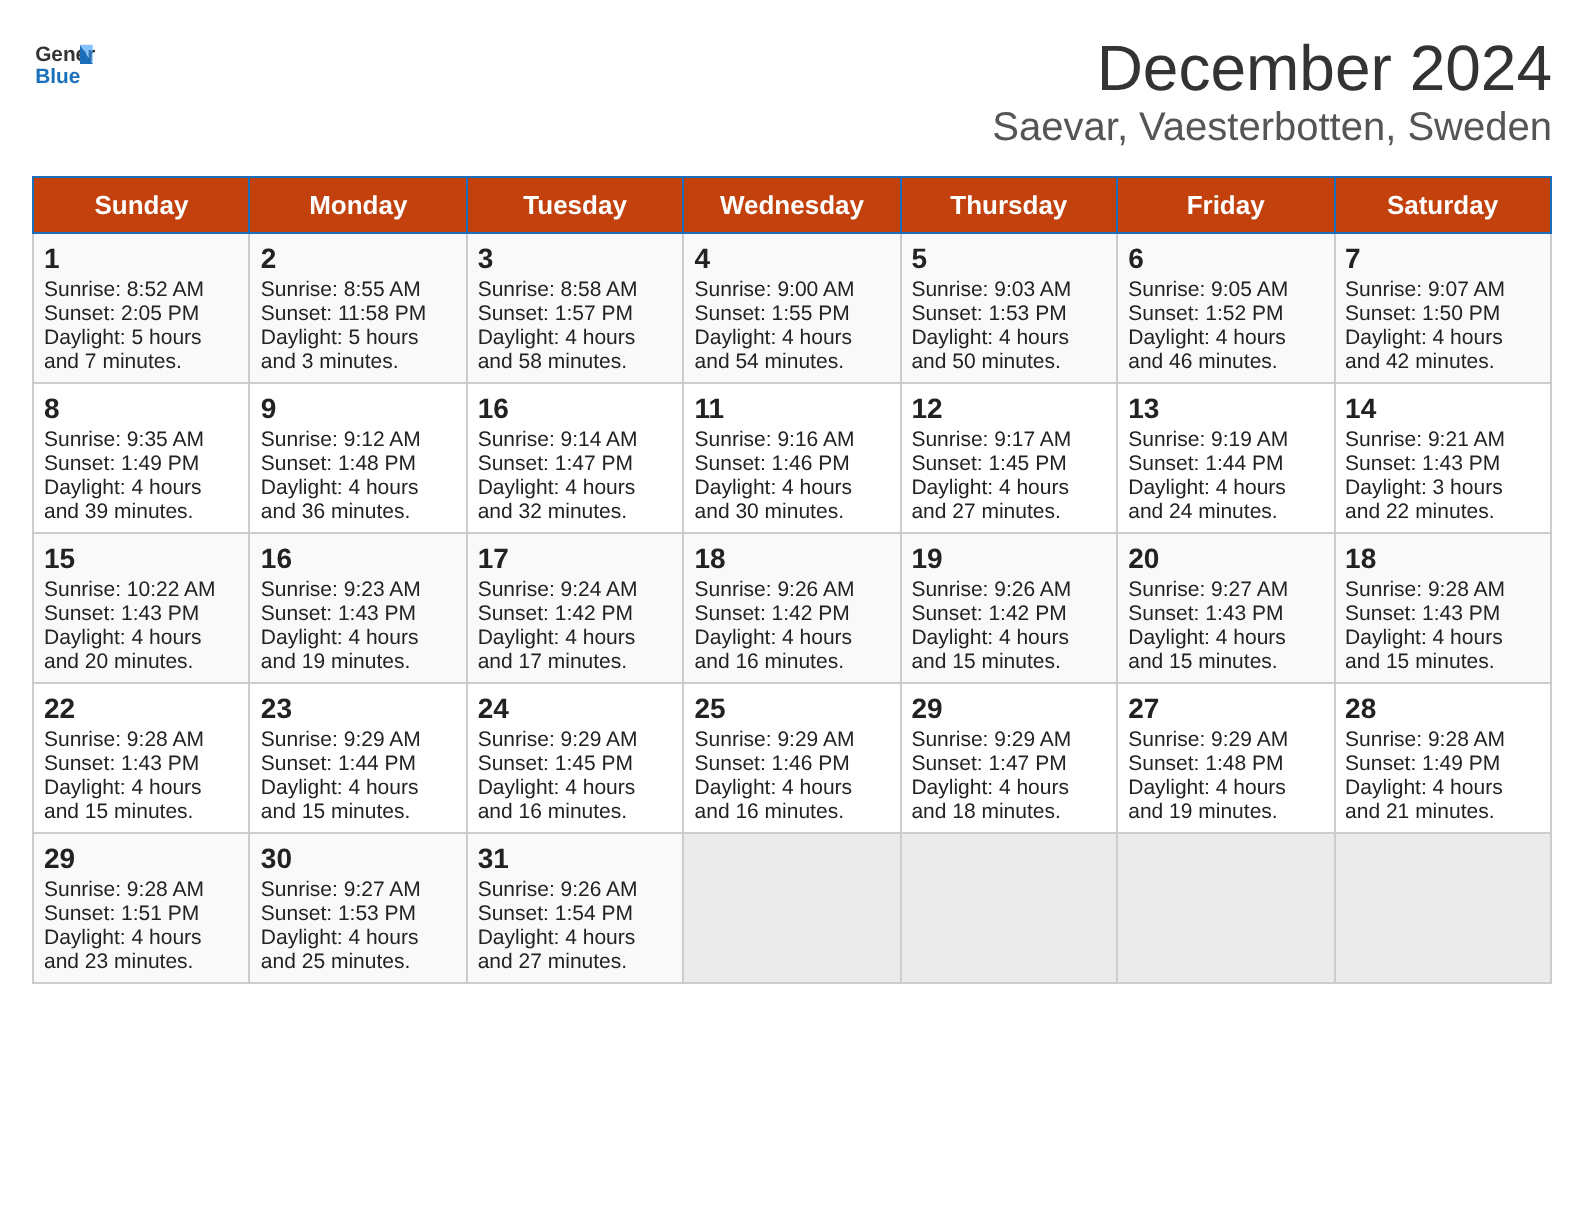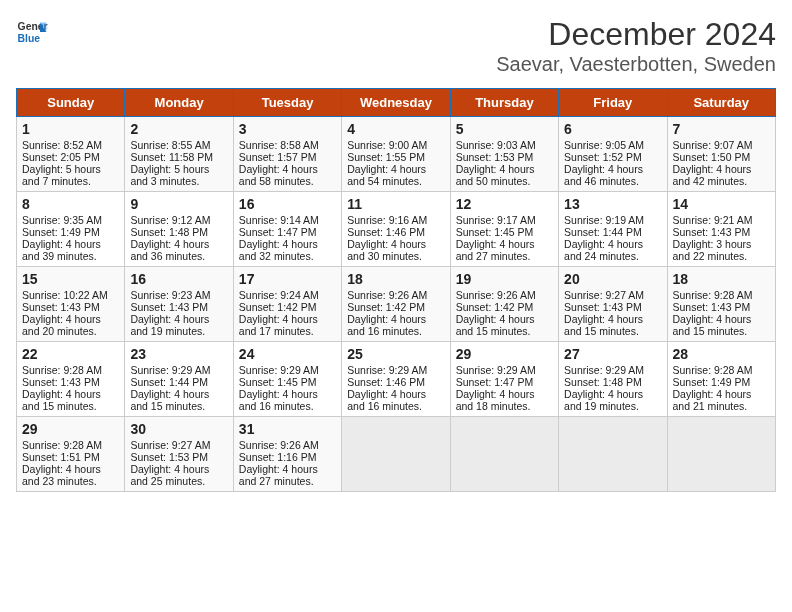--- a/index.html
+++ b/index.html
@@ -292,21 +292,21 @@
         </td>
         <td>
           <span class="day-number">30</span>
           <div>Sunrise: 9:27 AM</div>
           <div>Sunset: 1:53 PM</div>
           <div>Daylight: 4 hours and 25 minutes.</div>
         </td>
         <td>
           <span class="day-number">31</span>
           <div>Sunrise: 9:26 AM</div>
-          <div>Sunset: 1:16 PM</div>
+          <div>Sunset: 1:54 PM</div>
           <div>Daylight: 4 hours and 27 minutes.</div>
         </td>
         <td class="cell-empty"></td>
         <td class="cell-empty"></td>
         <td class="cell-empty"></td>
         <td class="cell-empty"></td>
       </tr>
     </tbody>
 </table>
 

